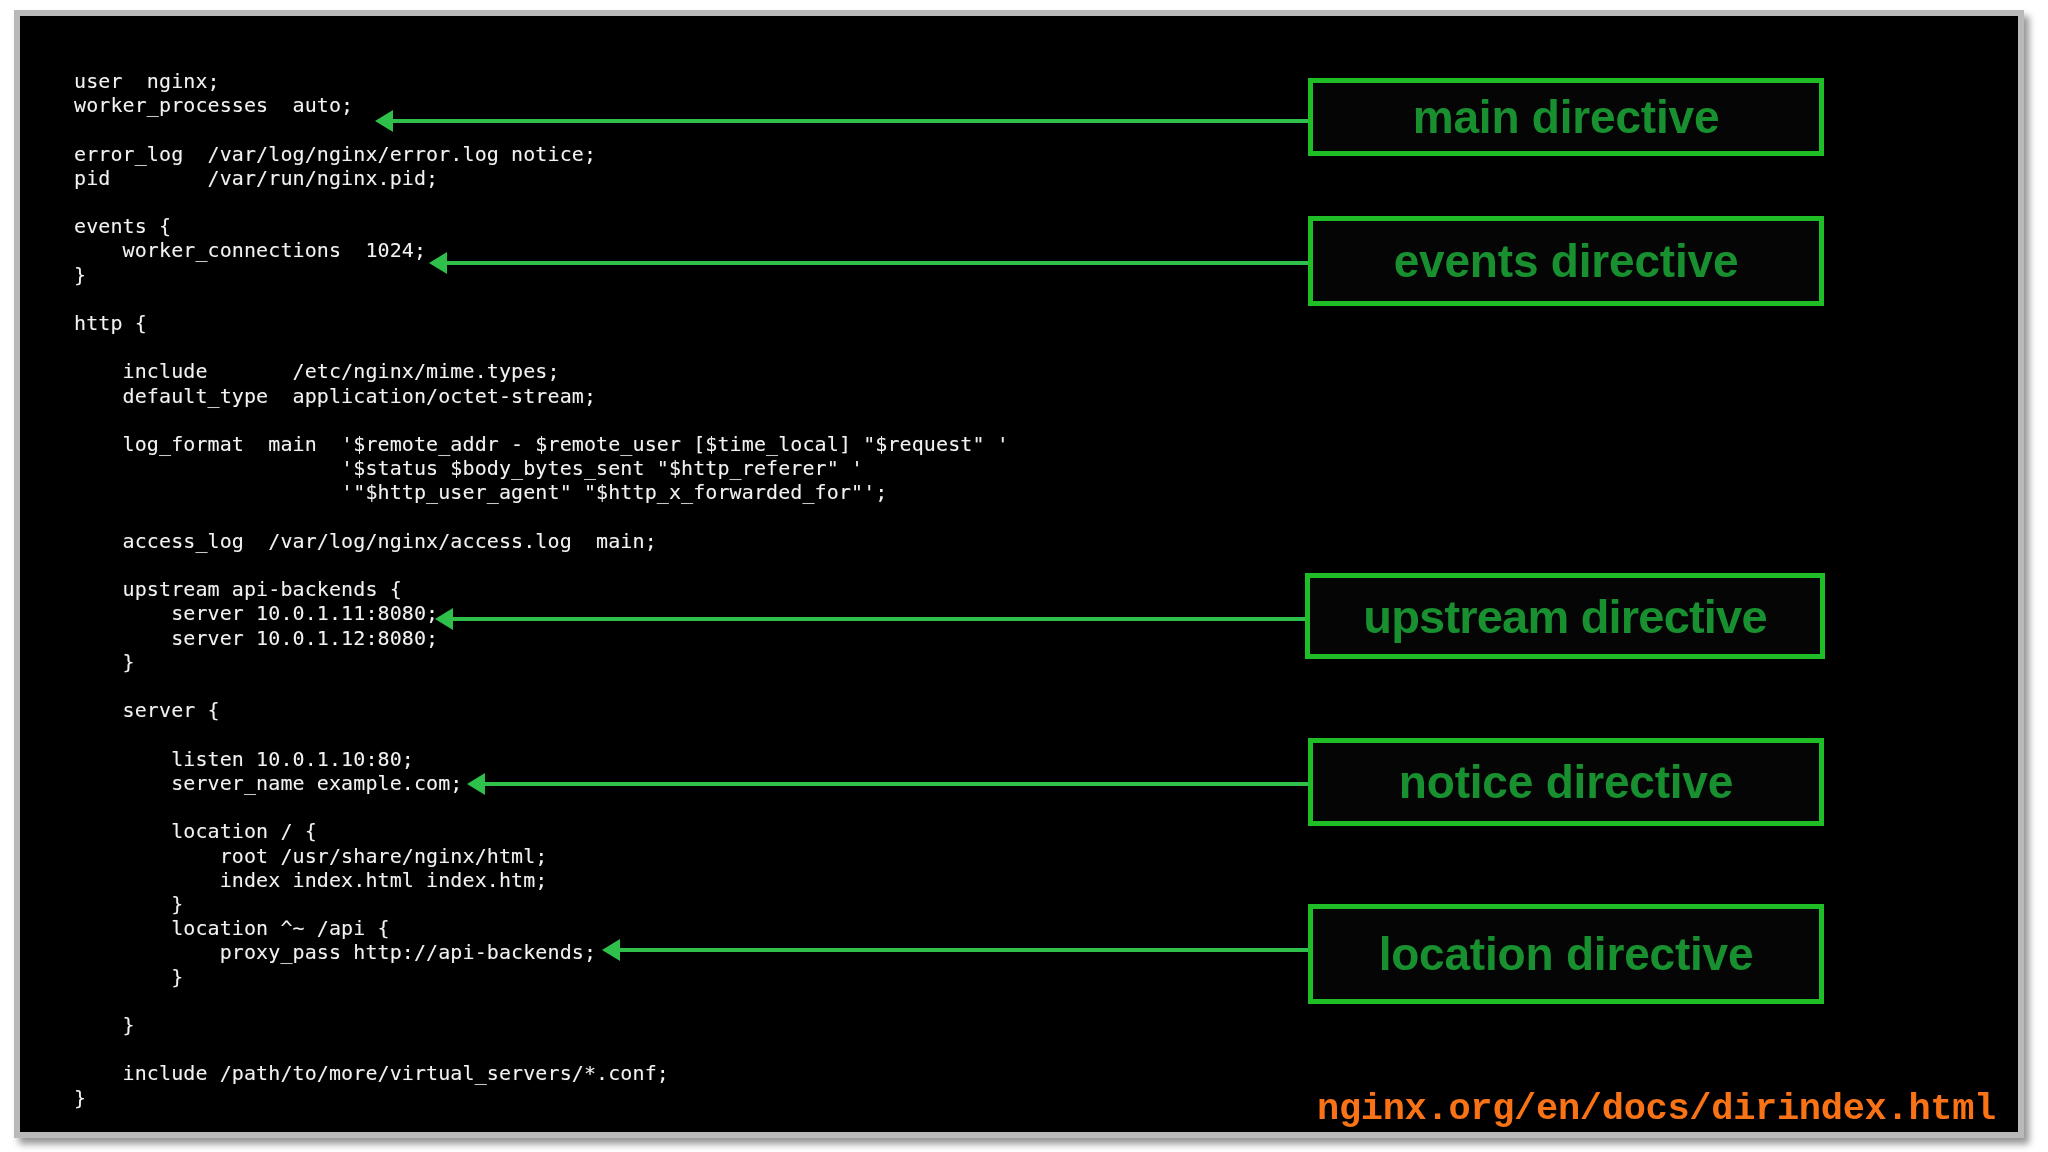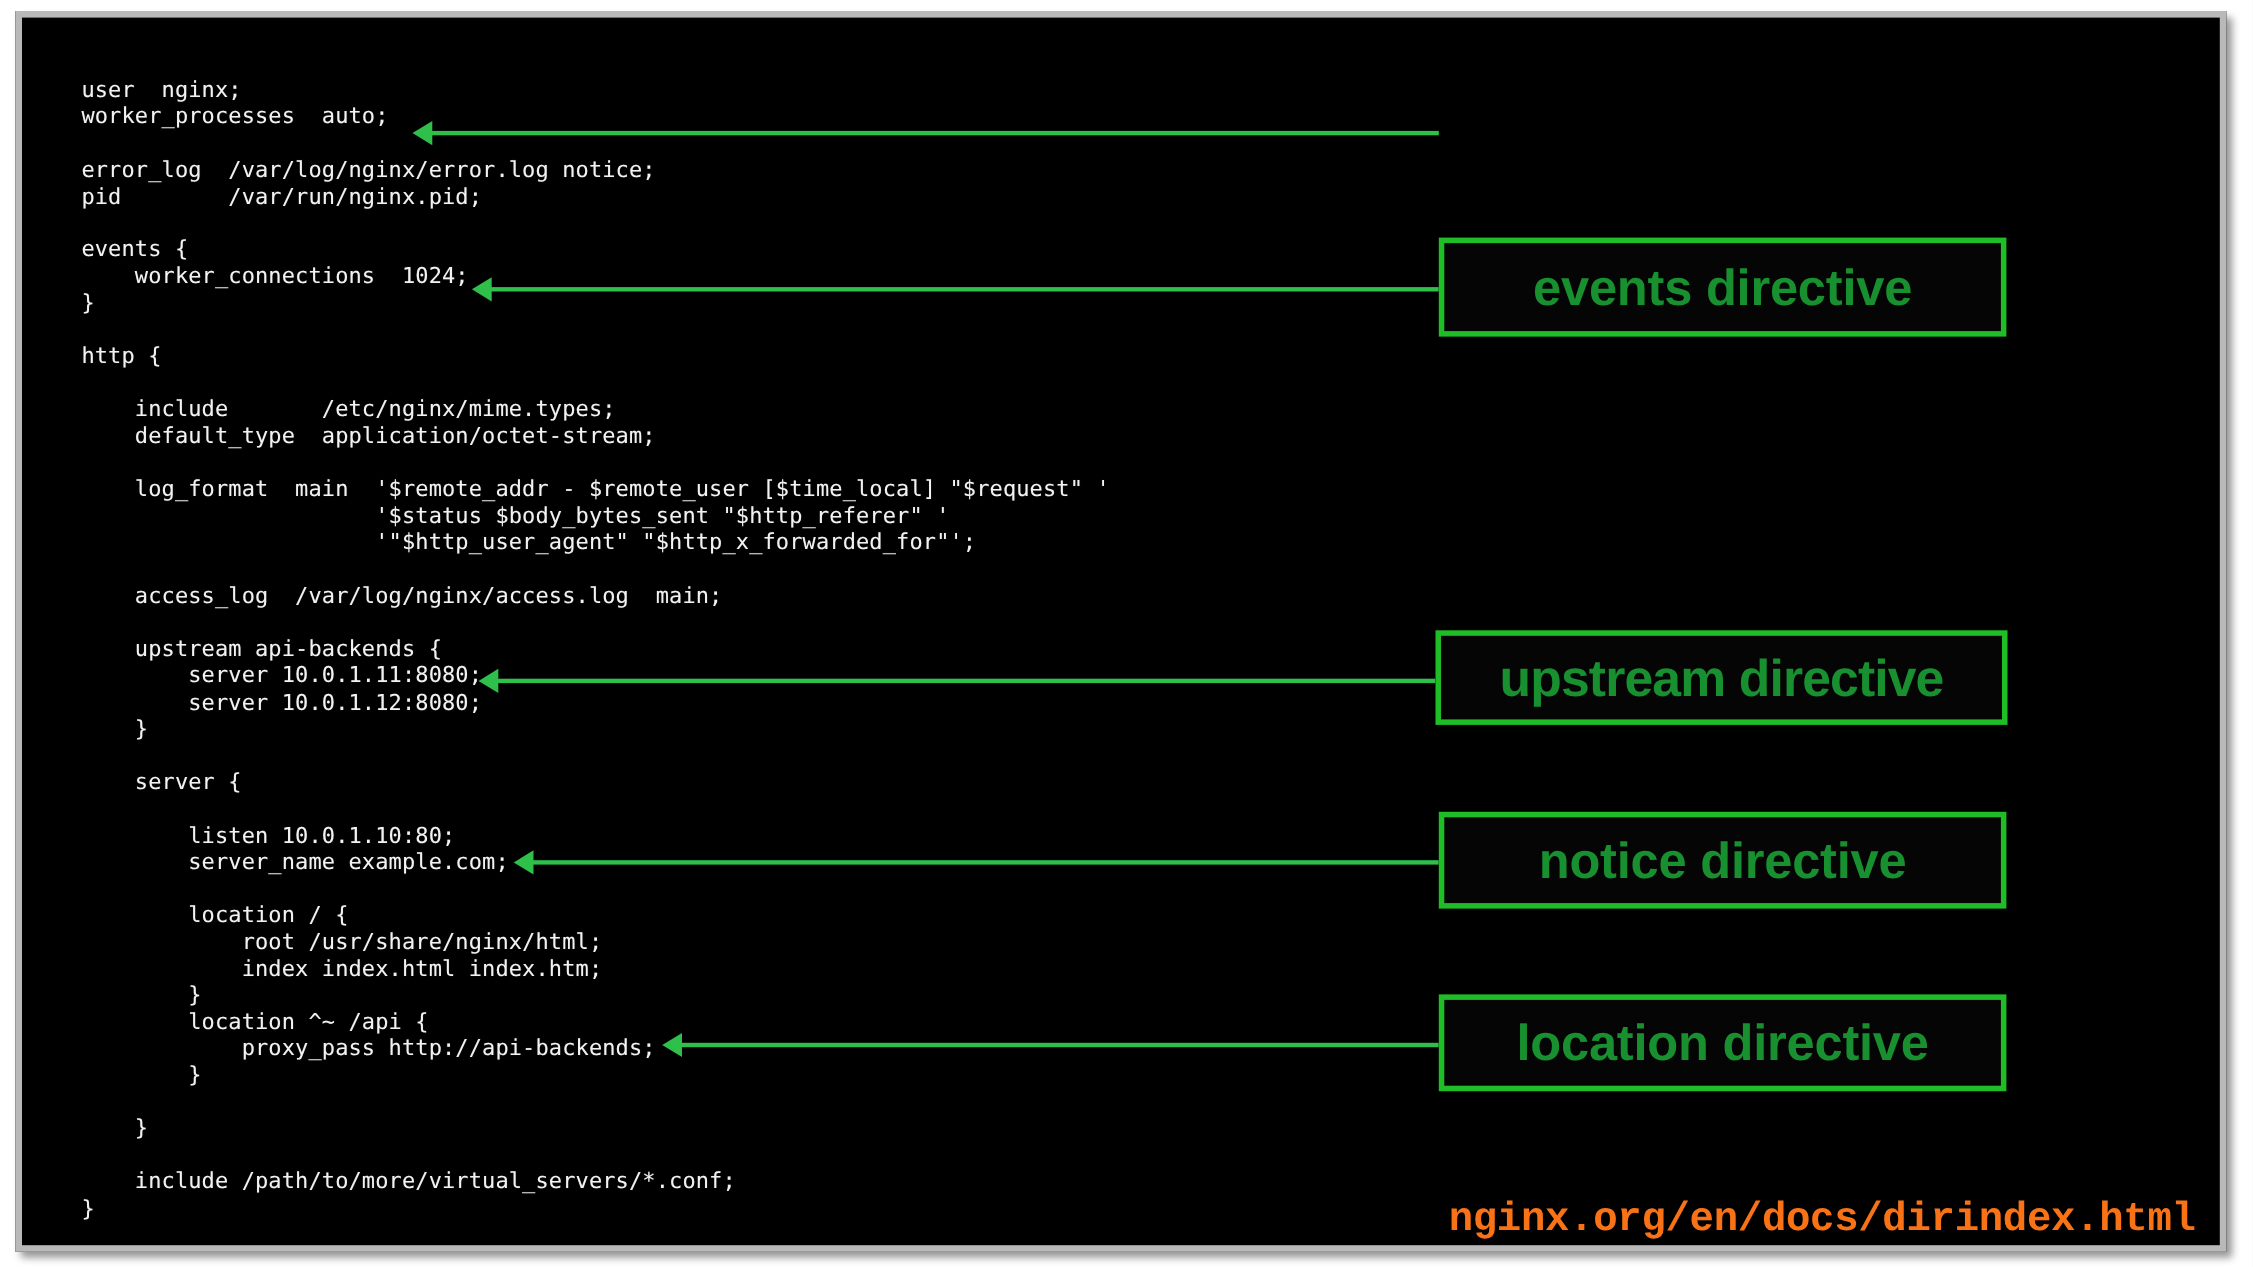--- a/index.html
+++ b/index.html
@@ -66,21 +66,21 @@
     font-size: 46px;
     line-height: 1;
     white-space: nowrap;
     letter-spacing: -0.2px;
   }
 
   .box-main      { left: 1288px; top: 62px;  width: 516px; height: 78px; }
   .box-events    { left: 1288px; top: 200px; width: 516px; height: 90px; }
   .box-upstream  { left: 1285px; top: 557px; width: 520px; height: 86px; justify-content: center; }
   .box-server    { left: 1288px; top: 722px; width: 516px; height: 88px; }
-  .box-location  { left: 1288px; top: 888px; width: 516px; height: 88px; }
+  .box-location  { left: 1288px; top: 888px; width: 516px; height: 100px; }
 
   .box-upstream .callout-label { font-size: 47px; letter-spacing: -0.8px; }
 
   
   .arrow {
     position: absolute;
     height: 4px;
     background: #2ec04a;
   }
   .arrow::before {
@@ -166,20 +166,23 @@
 
     include /path/to/more/virtual_servers/*.conf;
 }</pre>
 
     <div class="arrow arrow-main"></div>
     <div class="arrow arrow-events"></div>
     <div class="arrow arrow-upstream"></div>
     <div class="arrow arrow-server"></div>
     <div class="arrow arrow-location"></div>
 
+    <div class="callout-box box-main">
+      <span class="callout-label">main directive</span>
+    </div>
 
     <div class="callout-box box-events">
       <span class="callout-label">events directive</span>
     </div>
 
     <div class="callout-box box-upstream">
       <span class="callout-label">upstream directive</span>
     </div>
 
     <div class="callout-box box-server">

